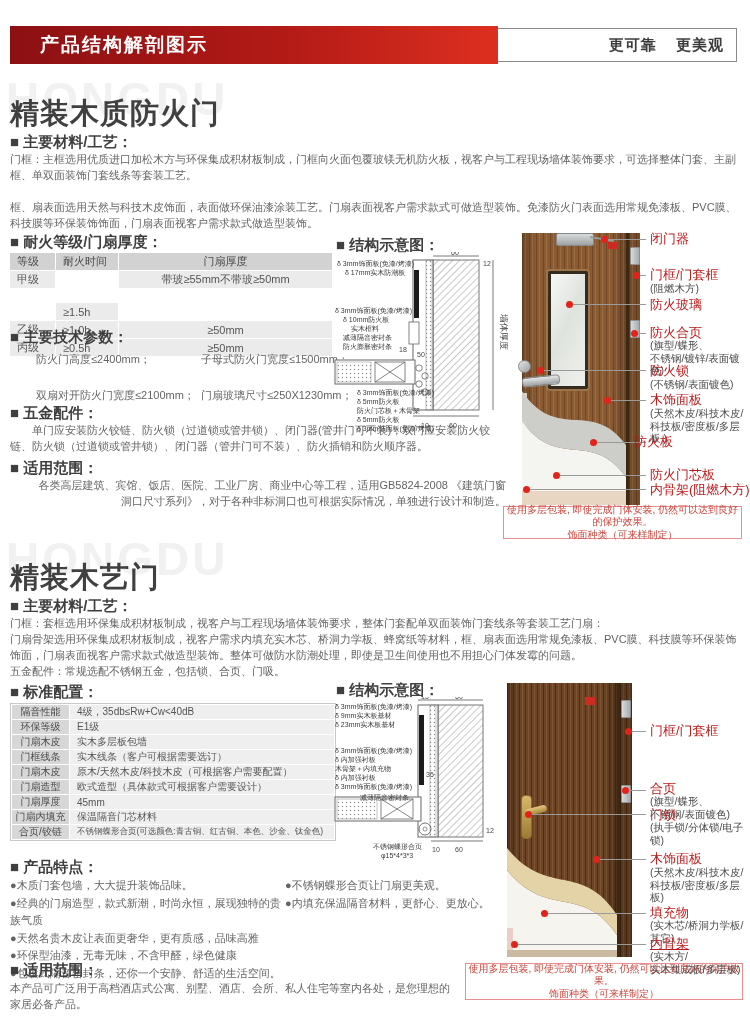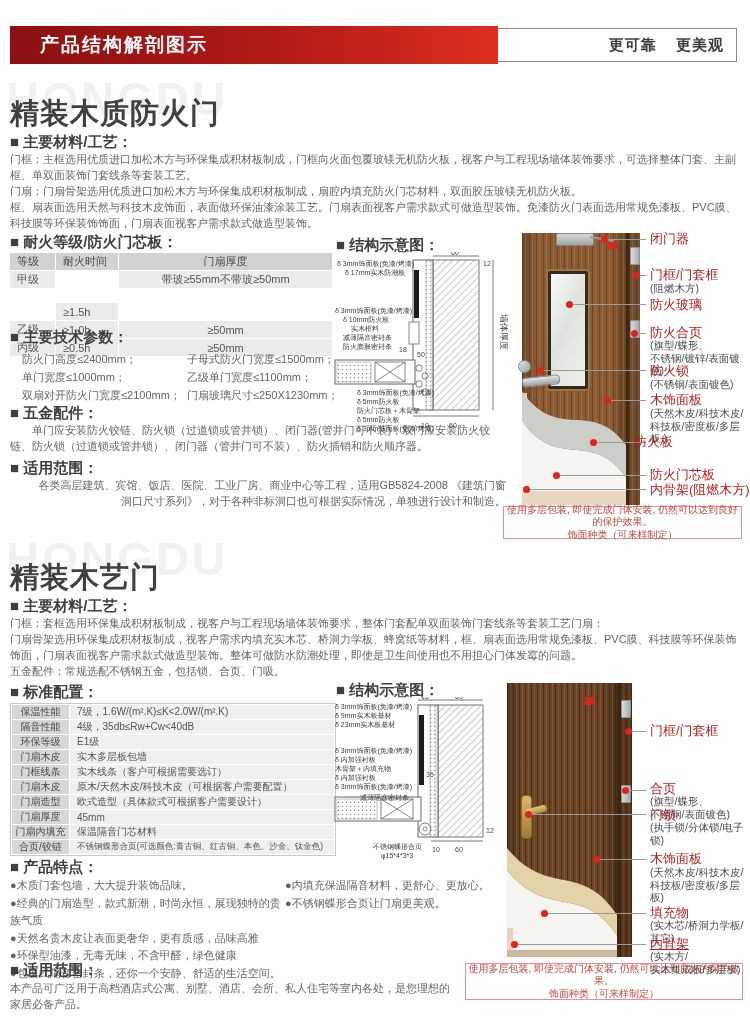--- a/index.html
+++ b/index.html
@@ -25,21 +25,21 @@
   .trow{display:flex;margin-bottom:1px;}
   .tc{background:#ebebeb;display:flex;align-items:center;box-sizing:border-box;height:17px;}
   .th .tc{background:#d2d2d2;color:#4a4a4a;}
   .tc.c{justify-content:center;}
   .tc.l{padding-left:7px;}
   .cfg .tc{height:14px;font-size:10px;}
   .cfg .key{background:#d7d7d7;width:57px;justify-content:center;margin-right:1px;color:#4a4a4a;}
   .cfg .val{background:#efefef;flex:1;padding-left:7px;}
   
   .tp{position:absolute;font-size:11px;color:#646464;z-index:2;display:flex;line-height:18px;}
-  .tp .c1{width:165px;}
+  .tp .c1{width:165px;margin-left:14px;}
   
   .dlab{position:absolute;font-size:7px;line-height:8.6px;color:#3a3a3a;white-space:nowrap;z-index:3;}
   .dsvg{position:absolute;z-index:2;}
   
   .wood1{background-color:#8a5a33;background-image:
       repeating-linear-gradient(90deg,rgba(80,46,18,.45) 0 1px,rgba(0,0,0,0) 1px 3px,rgba(255,224,180,.14) 3px 4px,rgba(0,0,0,0) 4px 7px),
       linear-gradient(90deg,rgba(0,0,0,.22),rgba(0,0,0,0) 14%,rgba(0,0,0,0) 86%,rgba(0,0,0,.25));}
   .wood2{background-color:#6d4526;background-image:
       repeating-linear-gradient(90deg,rgba(46,25,9,.5) 0 1px,rgba(0,0,0,0) 1px 3px,rgba(235,200,150,.12) 3px 4px,rgba(0,0,0,0) 4px 6px),
       linear-gradient(90deg,rgba(0,0,0,.28),rgba(0,0,0,0) 14%,rgba(0,0,0,0) 86%,rgba(0,0,0,.3));}
@@ -72,24 +72,23 @@
     <span>产品结构解剖图示</span>
   </div>
   <div class="hdr-slogan">
     <span>更可靠</span>
     <span>更美观</span>
   </div>
 
   <div class="sec-title" style="left:10px;top:94px;">精装木质防火门</div>
   <div class="h2" style="left:10px;top:133px;">■ 主要材料/工艺：</div>
   <div class="p" style="left:10px;top:152px;width:732px;">门框：主框选用优质进口加松木方与环保集成积材板制成，门框向火面包覆玻镁无机防火板，视客户与工程现场墙体装饰要求，可选择整体门套、主副框、单双面装饰门套线条等套装工艺。</div>
-  <div class="p" style="left:10px;top:184px;width:732px;">门扇：门扇骨架选用优质进口加松木方与环保集成积材板制成，扇腔内填充防火门芯材料，双面胶压玻镁无机防火板。</div>
   <div class="p" style="left:10px;top:200px;width:732px;">框、扇表面选用天然与科技木皮饰面，表面做环保油漆涂装工艺。门扇表面视客户需求款式可做造型装饰。免漆防火门表面选用常规免漆板、PVC膜、科技膜等环保装饰饰面，门扇表面视客户需求款式做造型装饰。</div>
 
-  <div class="h2" style="left:10px;top:233px;">■ 耐火等级/防火门芯板：</div>
+  <div class="h2" style="left:10px;top:233px;">■ 耐火等级/门扇厚度：</div>
   <div class="tbl" style="left:10px;top:253px;width:322px;">
     <div class="trow th">
       <div class="tc l" style="width:45px;margin-right:1px;">等级</div>
       <div class="tc l" style="width:62px;margin-right:1px;">耐火时间</div>
       <div class="tc c" style="flex:1;">门扇厚度</div>
     </div>
     <div class="trow">
       <div class="tc l" style="width:45px;margin-right:1px;">甲级</div>
       <div class="tc l" style="width:62px;margin-right:1px;margin-top:32px;">≥1.5h</div>
       <div class="tc c" style="flex:1;">带玻≥55mm不带玻≥50mm</div>
@@ -103,24 +102,20 @@
       <div class="tc l" style="width:45px;margin-right:1px;">丙级</div>
       <div class="tc l" style="width:62px;margin-right:1px;">≥0.5h</div>
       <div class="tc c" style="flex:1;">≥50mm</div>
     </div>
   </div>
 
   <div class="h2" style="left:10px;top:328px;">■ 主要技术参数：</div>
   <div class="tp" style="left:22px;top:350px;">
     <span class="c1">防火门高度≤2400mm；</span>
     <span>子母式防火门宽度≤1500mm；</span>
-  </div>
-  <div class="tp" style="left:22px;top:368px;">
-    <span class="c1">单门宽度≤1000mm；</span>
-    <span>乙级单门宽度≤1100mm；</span>
   </div>
   <div class="tp" style="left:22px;top:386px;">
     <span class="c1">双扇对开防火门宽度≤2100mm；</span>
     <span>门扇玻璃尺寸≤250X1230mm；</span>
   </div>
 
   <div class="h2" style="left:10px;top:404px;">■ 五金配件：</div>
   <div class="p ind" style="left:10px;top:423px;width:492px;">单门应安装防火铰链、防火锁（过道锁或管井锁）、闭门器(管井门可不装)；双门应安装防火铰链、防火锁（过道锁或管井锁）、闭门器（管井门可不装）、防火插销和防火顺序器。</div>
 
   <div class="h2" style="left:10px;top:459px;">■ 适用范围：</div>
@@ -232,24 +227,20 @@
 
   <div class="sec-title" style="left:10px;top:558px;">精装木艺门</div>
   <div class="h2" style="left:10px;top:597px;">■ 主要材料/工艺：</div>
   <div class="p" style="left:10px;top:632px;width:732px;">门扇骨架选用环保集成积材板制成，视客户需求内填充实木芯、桥洞力学板、蜂窝纸等材料，框、扇表面选用常规免漆板、PVC膜、科技膜等环保装饰饰面，门扇表面视客户需求款式做造型装饰。整体可做防水防潮处理，即使是卫生间使用也不用担心门体发霉的问题。</div>
   <div class="p" style="left:10px;top:616px;width:732px;">门框：套框选用环保集成积材板制成，视客户与工程现场墙体装饰要求，整体门套配单双面装饰门套线条等套装工艺门扇：</div>
   <div class="p" style="left:10px;top:664px;width:732px;">五金配件：常规选配不锈钢五金，包括锁、合页、门吸。</div>
 
   <div class="h2" style="left:10px;top:683px;">■ 标准配置：</div>
   <div class="tbl cfg" style="left:10px;top:703px;width:322px;border:1px solid #c9c9c9;padding:1px;">
     <div class="trow">
-        <div class="tc key">保温性能</div>
-        <div class="tc val">7级，1.6W/(m².K)≤K&lt;2.0W/(m².K)</div>
-      </div>
-    <div class="trow">
         <div class="tc key">隔音性能</div>
         <div class="tc val">4级，35db≤Rw+Cw&lt;40dB</div>
       </div>
     <div class="trow">
         <div class="tc key">环保等级</div>
         <div class="tc val">E1级</div>
       </div>
     <div class="trow">
         <div class="tc key">门扇木皮</div>
         <div class="tc val">实木多层板包墙</div>
@@ -282,22 +273,22 @@
 
   <div class="h2" style="left:10px;top:858px;">■ 产品特点：</div>
   <div class="feat" style="left:10px;top:877px;width:272px;">
     <div>●木质门套包墙，大大提升装饰品味。</div>
     <div>●经典的门扇造型，款式新潮，时尚永恒，展现独特的贵族气质</div>
     <div>●天然名贵木皮让表面更奢华，更有质感，品味高雅</div>
     <div>●环保型油漆，无毒无味，不含甲醛，绿色健康</div>
     <div>●包覆式隔音密封条，还你一个安静、舒适的生活空间。</div>
   </div>
   <div class="feat" style="left:285px;top:877px;width:220px;">
+    <div>●不锈钢蝶形合页让门扇更美观。</div>
     <div>●内填充保温隔音材料，更舒心、更放心。</div>
-    <div>●不锈钢蝶形合页让门扇更美观。</div>
   </div>
 
   <div class="h2" style="left:10px;top:961px;">■ 适用范围：</div>
   <div class="p" style="left:10px;top:981px;width:450px;">本产品可广泛用于高档酒店式公寓、别墅、酒店、会所、私人住宅等室内各处，是您理想的家居必备产品。</div>
 
   <div class="h2" style="left:336px;top:681px;">■ 结构示意图：</div>
   <svg class="dsvg" style="left:333px;top:697px;" width="175" height="158" viewBox="0 0 175 158">
     <defs>
       <pattern id="hatch2" width="5" height="5" patternUnits="userSpaceOnUse" patternTransform="rotate(45)">
         <line x1="0" y1="0" x2="0" y2="5" stroke="#a5a5a5" stroke-width="1.2"></line>

